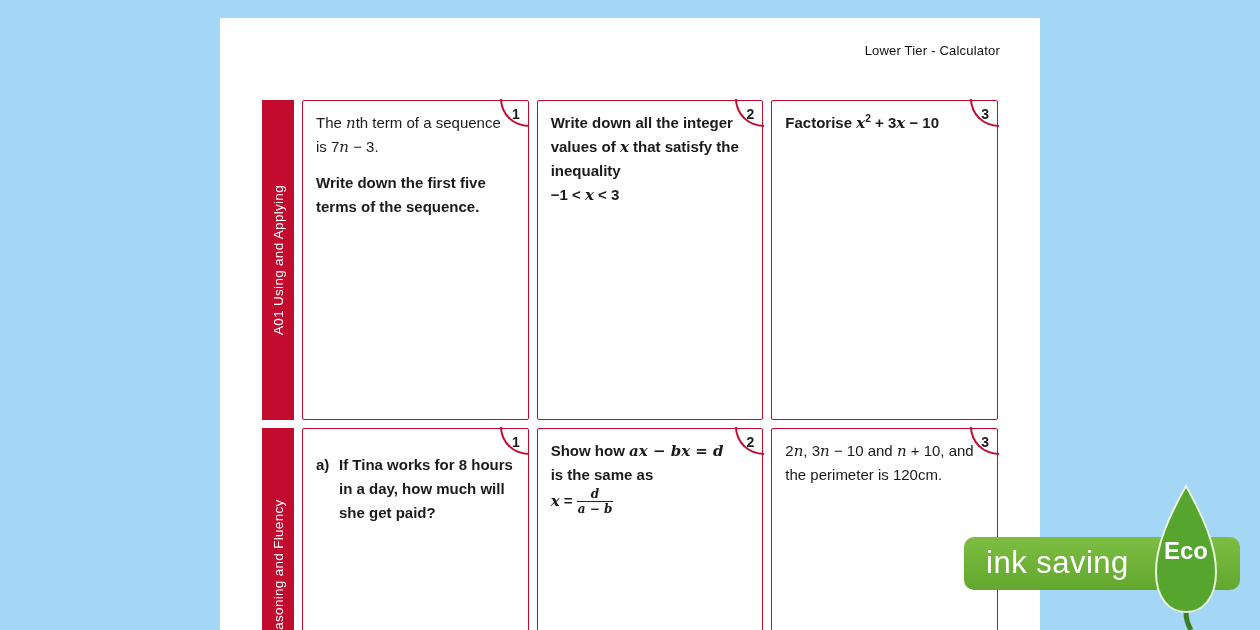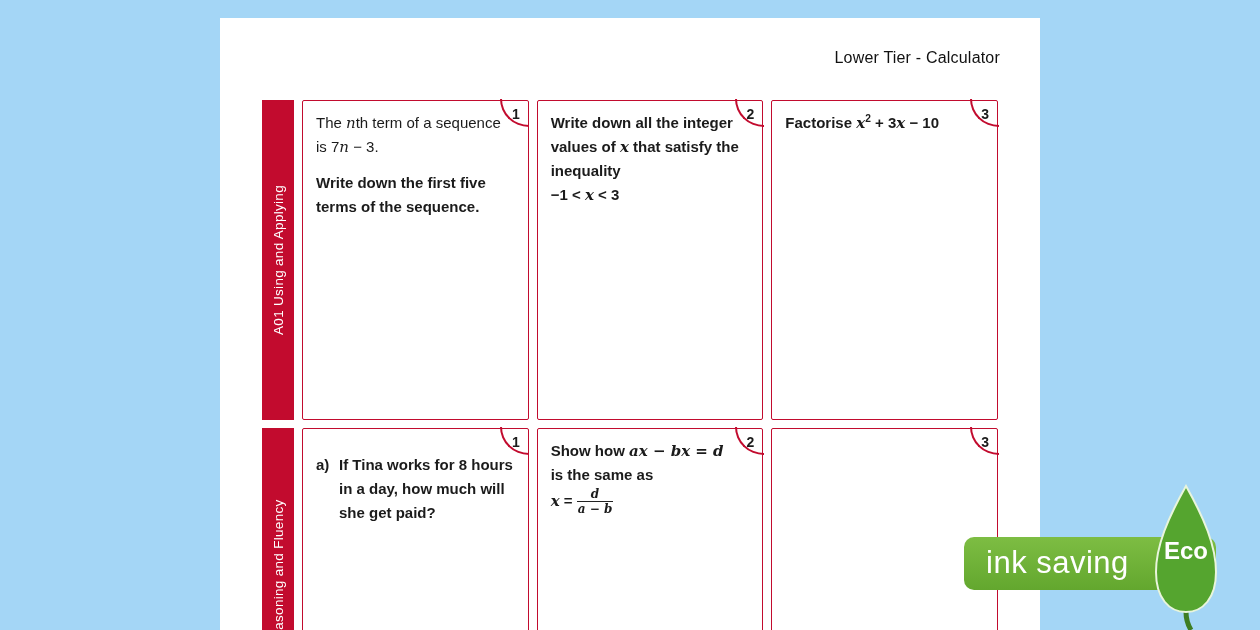--- a/index.html
+++ b/index.html
@@ -7,21 +7,21 @@
     width:1260px;height:630px;overflow:hidden;position:relative;
     background:#a4d6f6;
     font-family:"Liberation Sans", sans-serif;
   }
   .page{
     position:absolute;left:220px;top:18px;width:820px;height:660px;
     background:#ffffff;
   }
   .tier{
     position:absolute;top:25px;right:40px;
-    font-size:16px;color:#111;letter-spacing:.2px;margin-top:6px;
+    font-size:13px;color:#111;letter-spacing:.2px;
   }
   .title{
     position:absolute;top:56px;left:42px;
     font-size:19px;color:#222;
   }
   .title .bold{font-weight:700;}
   .row{
     position:absolute;left:42px;right:42px;
     display:flex;gap:8px;height:320px;
   }
@@ -57,21 +57,21 @@
   }
   .li{display:flex;margin-top:14px;font-weight:700;}
   .li .lab{width:23px;flex:none;}
   .frac{
     display:inline-block;vertical-align:middle;text-align:center;
     font-size:12px;line-height:1.2;
   }
   .frac .fn{display:block;border-bottom:1.3px solid #222;padding:0 3px;}
   .frac .fd{display:block;padding:0 1px;}
   .ink{
-    position:absolute;left:964px;top:537px;width:252px;height:53px;
+    position:absolute;left:964px;top:537px;width:276px;height:53px;
     background:linear-gradient(#7dbd43,#63a72e);
     border-radius:10px;
   }
   .ink-label{
     color:#fff;font-size:31px;line-height:52px;padding-left:22px;
     letter-spacing:.5px;
   }
   .leaf{
     position:absolute;left:1150px;top:484px;width:72px;height:146px;
   }
@@ -129,20 +129,21 @@
       <span class="arc"></span>
       <span class="num">2</span>
       <p class="bold"><span>Show how </span><span class="v">ax − bx = d</span></p>
       <p class="bold">is the same as</p>
       <p class="bold"><span class="v">x</span><span> = </span><span class="frac"><span class="fn v">d</span><span class="fd v">a − b</span></span></p>
     </div>
 
     <div class="card">
       <span class="arc"></span>
       <span class="num">3</span>
+      <p><span>2</span><span class="v">n</span><span>, 3</span><span class="v">n</span><span> − 10 and </span><span class="v">n</span><span> + 10, and the perimeter is 120cm.</span></p>
     </div>
   </div>
 
 </div>
 
 <div class="ink">
   <div class="ink-label">ink saving</div>
 </div>
 <svg class="leaf" viewBox="0 0 72 146">
   <path d="M36,128 C36,136 38,141 41,146" stroke="#3e7d22" stroke-width="5" fill="none"></path>

